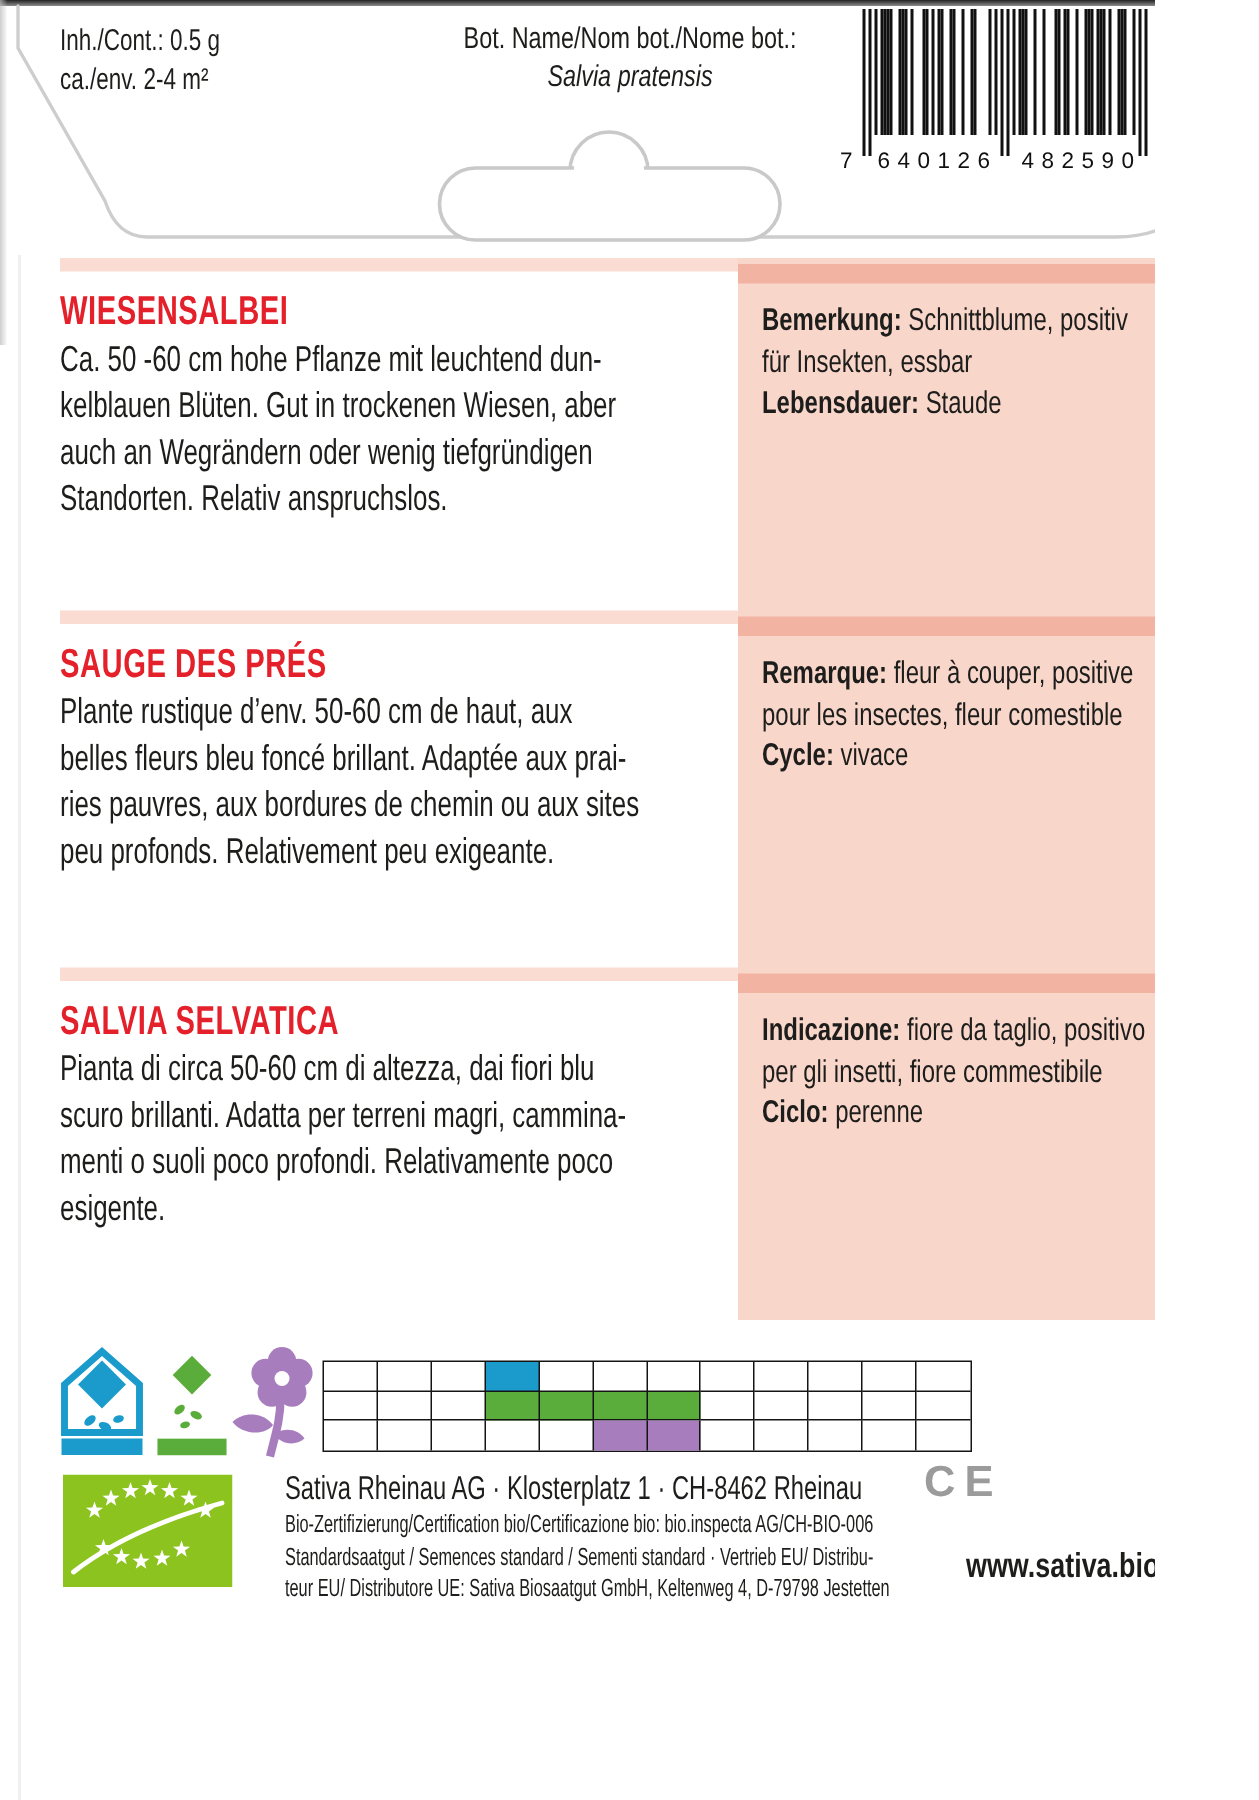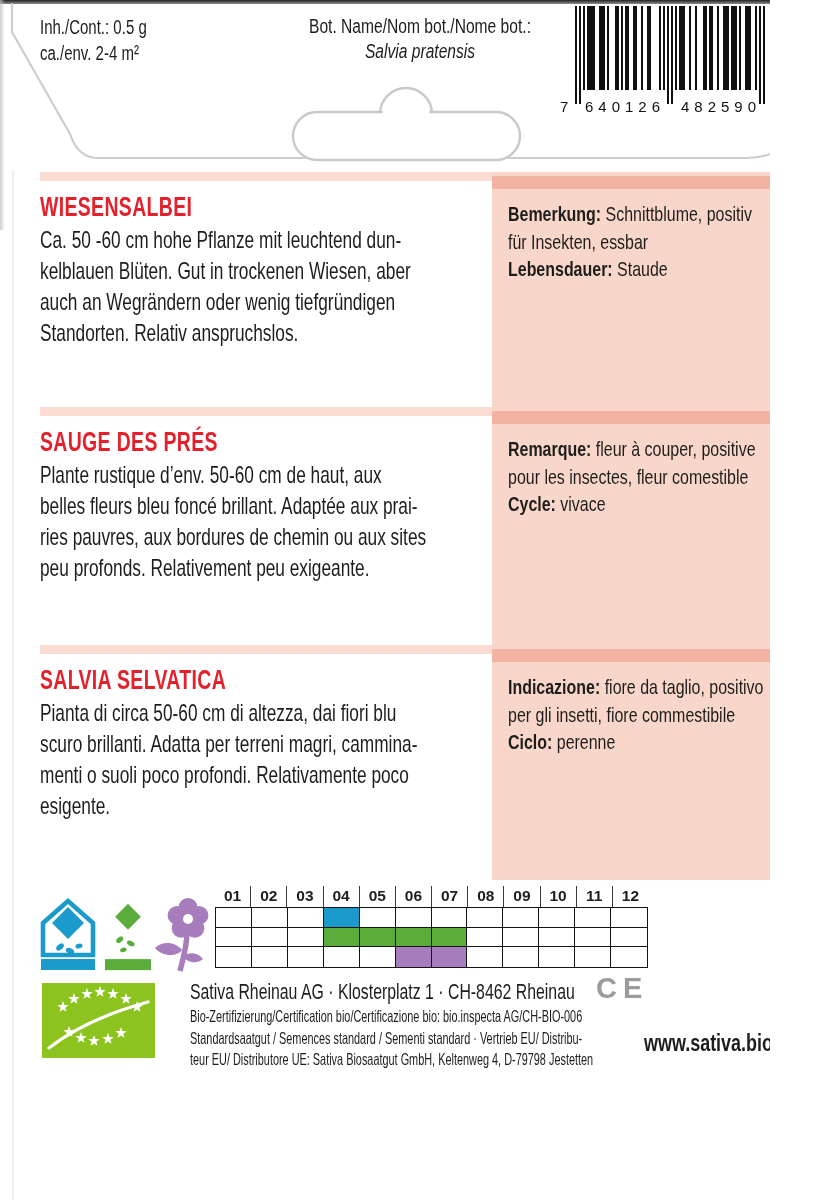--- a/index.html
+++ b/index.html
@@ -35,21 +35,21 @@
   .cal-head span{flex:1;text-align:center;font-size:15.5px;font-weight:600;line-height:20px;border-right:1px solid #3a3a3a;}
   .cal-head span:last-child{border-right:none;}
   .cal-grid{left:215px;top:907px;width:433px;height:61px;border:1.6px solid #141414;box-sizing:border-box;
             display:grid;grid-template-columns:repeat(12,1fr);grid-template-rows:repeat(3,1fr);}
   .cal-cell{border-right:1.4px solid #141414;border-bottom:1.4px solid #141414;}
   .cal-cell.lastc{border-right:none;}
   .cal-cell.lastr{border-bottom:none;}
 
   .addr{left:190px;top:979px;font-size:22px;font-weight:500;width:560px;}
   .cert{left:190px;top:1006px;font-size:16.5px;line-height:21.5px;width:700px;}
-  .ce{left:596px;top:972px;font-size:29px;font-weight:bold;letter-spacing:6px;}
+  .ce{left:616px;top:972px;font-size:29px;font-weight:bold;letter-spacing:6px;}
   .website{left:644px;top:1030px;font-size:23px;font-weight:bold;width:220px;}
 
   svg{display:block;}
 </style>
 </head>
 <body>
 
 <div class="canvas">
 
   <div class="abs top-edge"></div>
@@ -186,34 +186,20 @@
       <circle cx="44.8" cy="30.3" r="9.5"></circle>
       <circle cx="31.2" cy="30.3" r="9.5"></circle>
       <circle cx="27.1" cy="17.4" r="9.5"></circle>
     </g>
     <circle cx="38" cy="21" r="5" fill="#ffffff"></circle>
     <path d="M37,34 C37,48 34,57 30,73" fill="none" stroke="#a87dbd" stroke-width="5.5"></path>
     <path d="M32,52 C25,43 12,43 5,50 C12,59 27,59 32,52 Z" fill="#a87dbd"></path>
     <path d="M33,58 C40,53 49,55 53,61 C46,67 36,64 33,58 Z" fill="#a87dbd"></path>
   </svg>
 
-  <div class="cal-head abs" id="cal-head">
-      <span>01</span>
-      <span>02</span>
-      <span>03</span>
-      <span>04</span>
-      <span>05</span>
-      <span>06</span>
-      <span>07</span>
-      <span>08</span>
-      <span>09</span>
-      <span>10</span>
-      <span>11</span>
-      <span>12</span>
-    </div>
   <div class="cal-grid abs" id="cal-grid">
       <div class="cal-cell"></div>
       <div class="cal-cell"></div>
       <div class="cal-cell"></div>
       <div class="cal-cell" style="background: rgb(26, 155, 203);"></div>
       <div class="cal-cell"></div>
       <div class="cal-cell"></div>
       <div class="cal-cell"></div>
       <div class="cal-cell"></div>
       <div class="cal-cell"></div>

